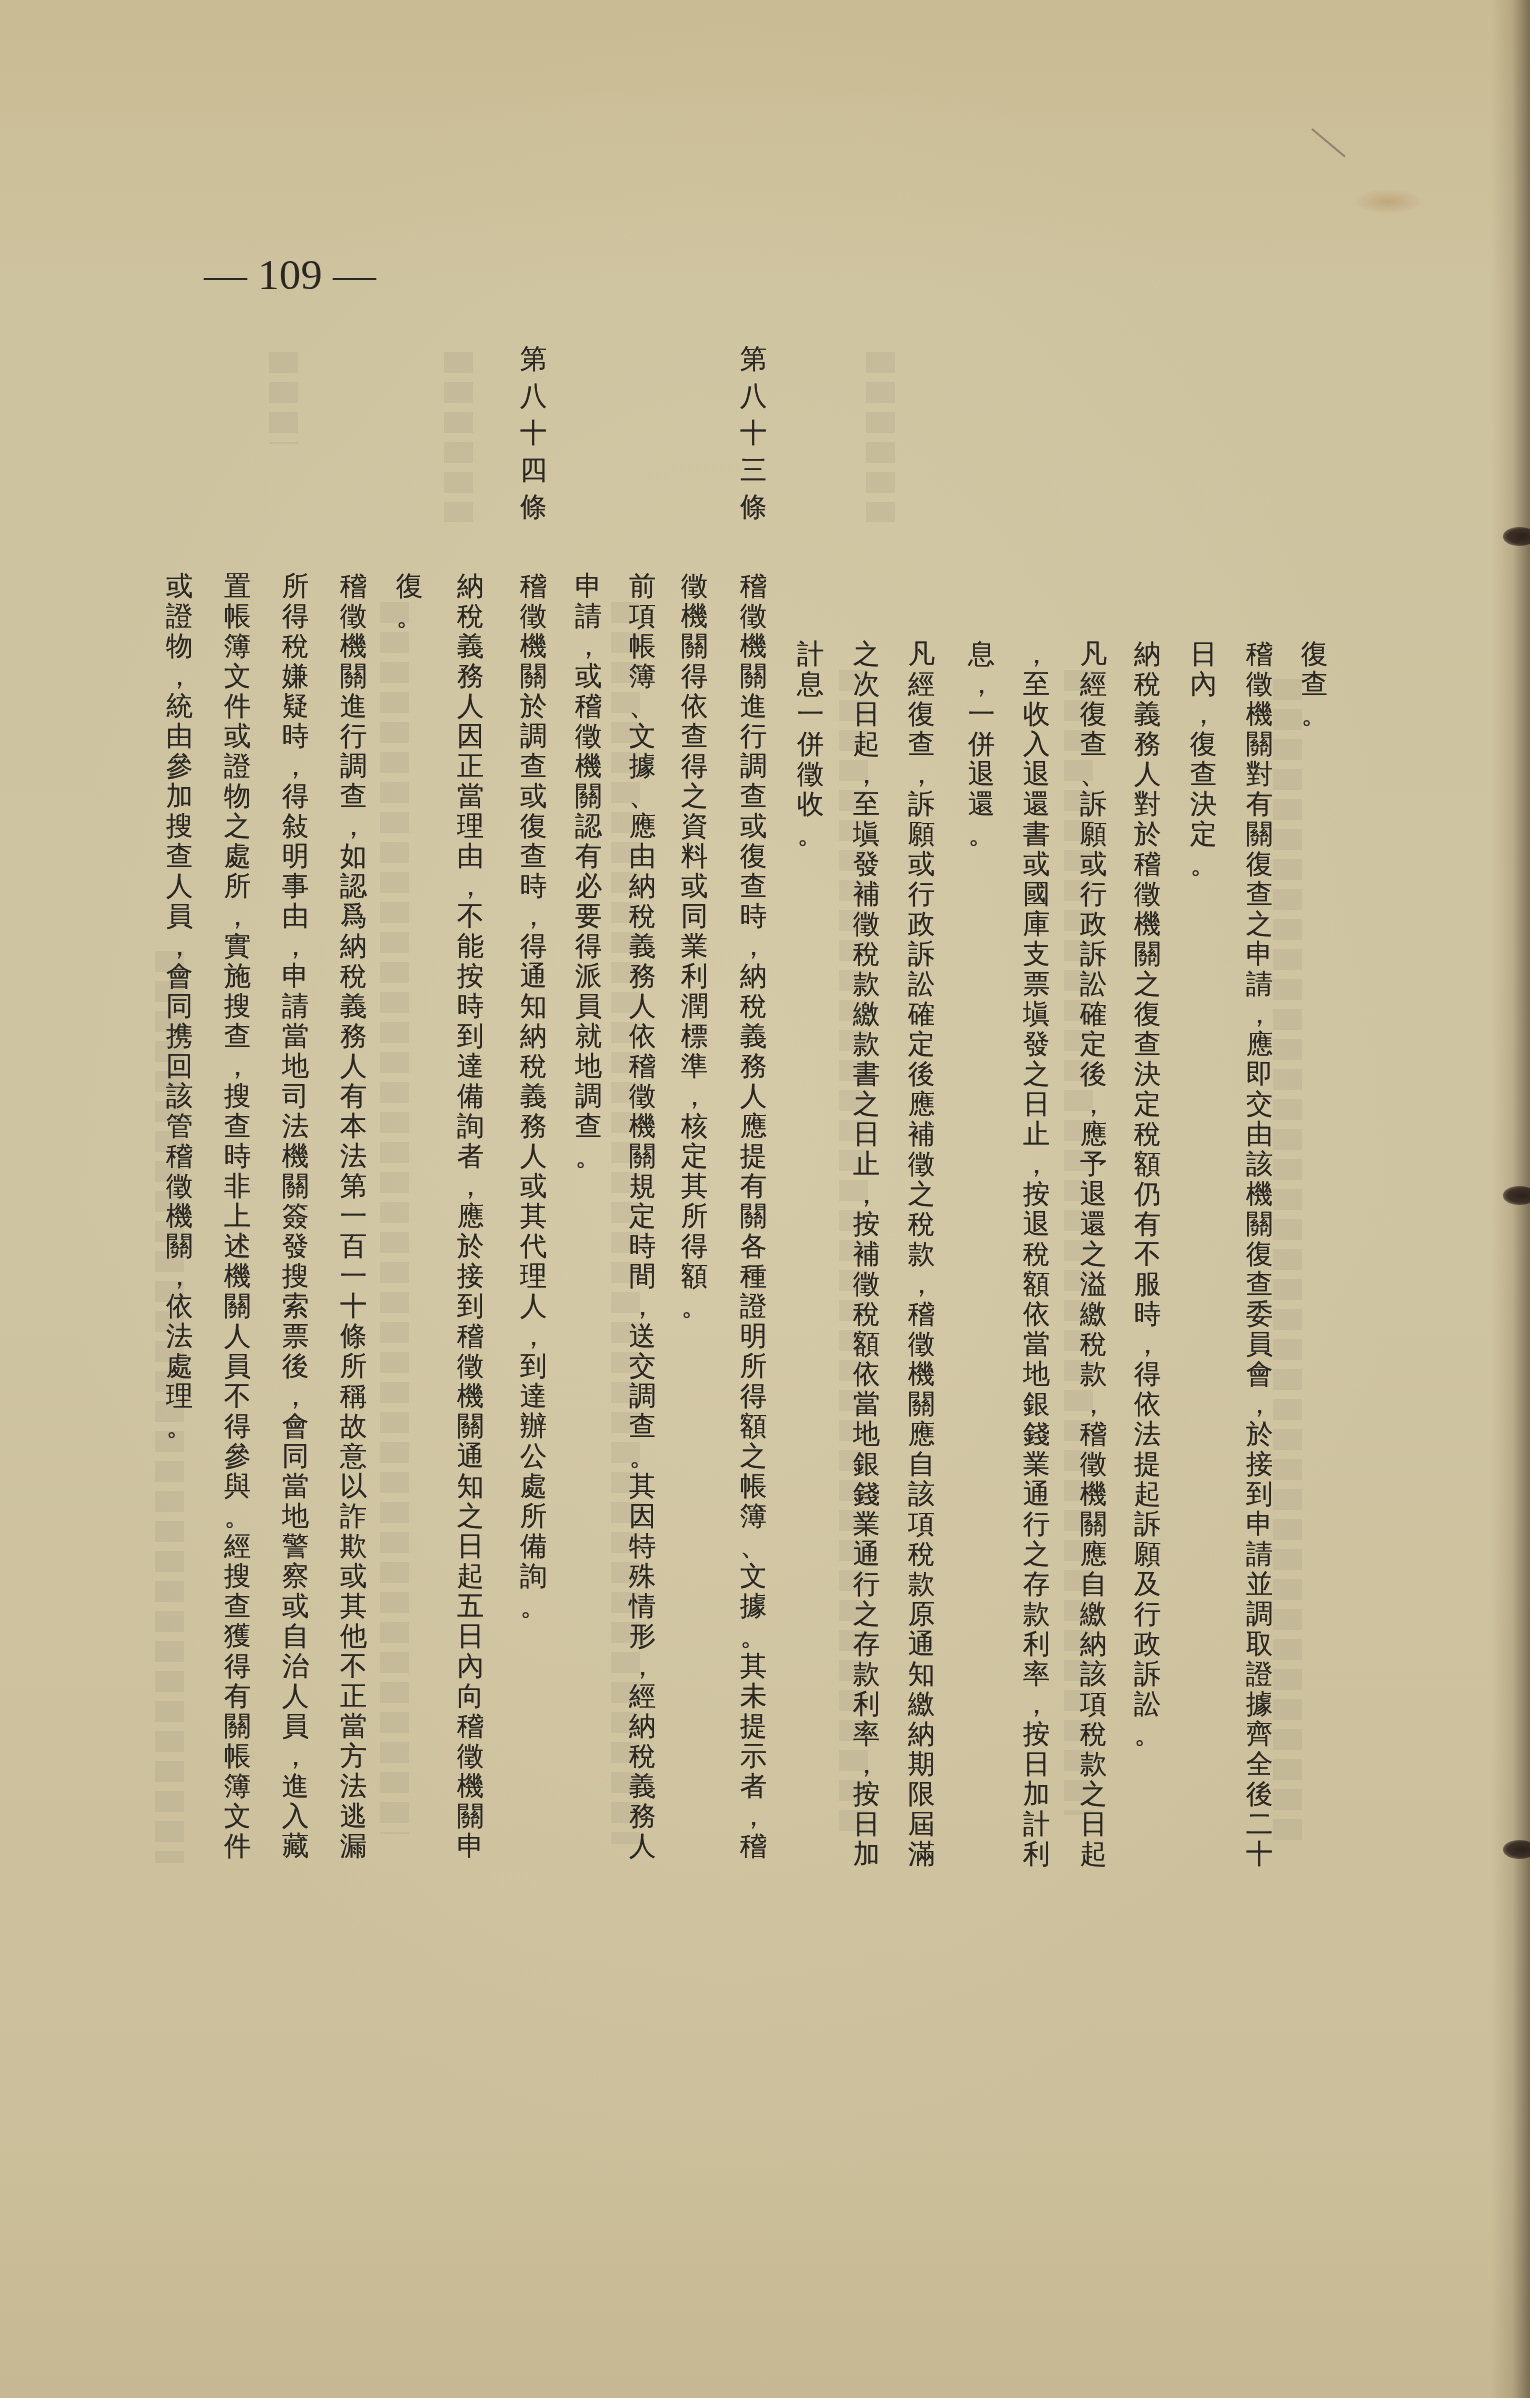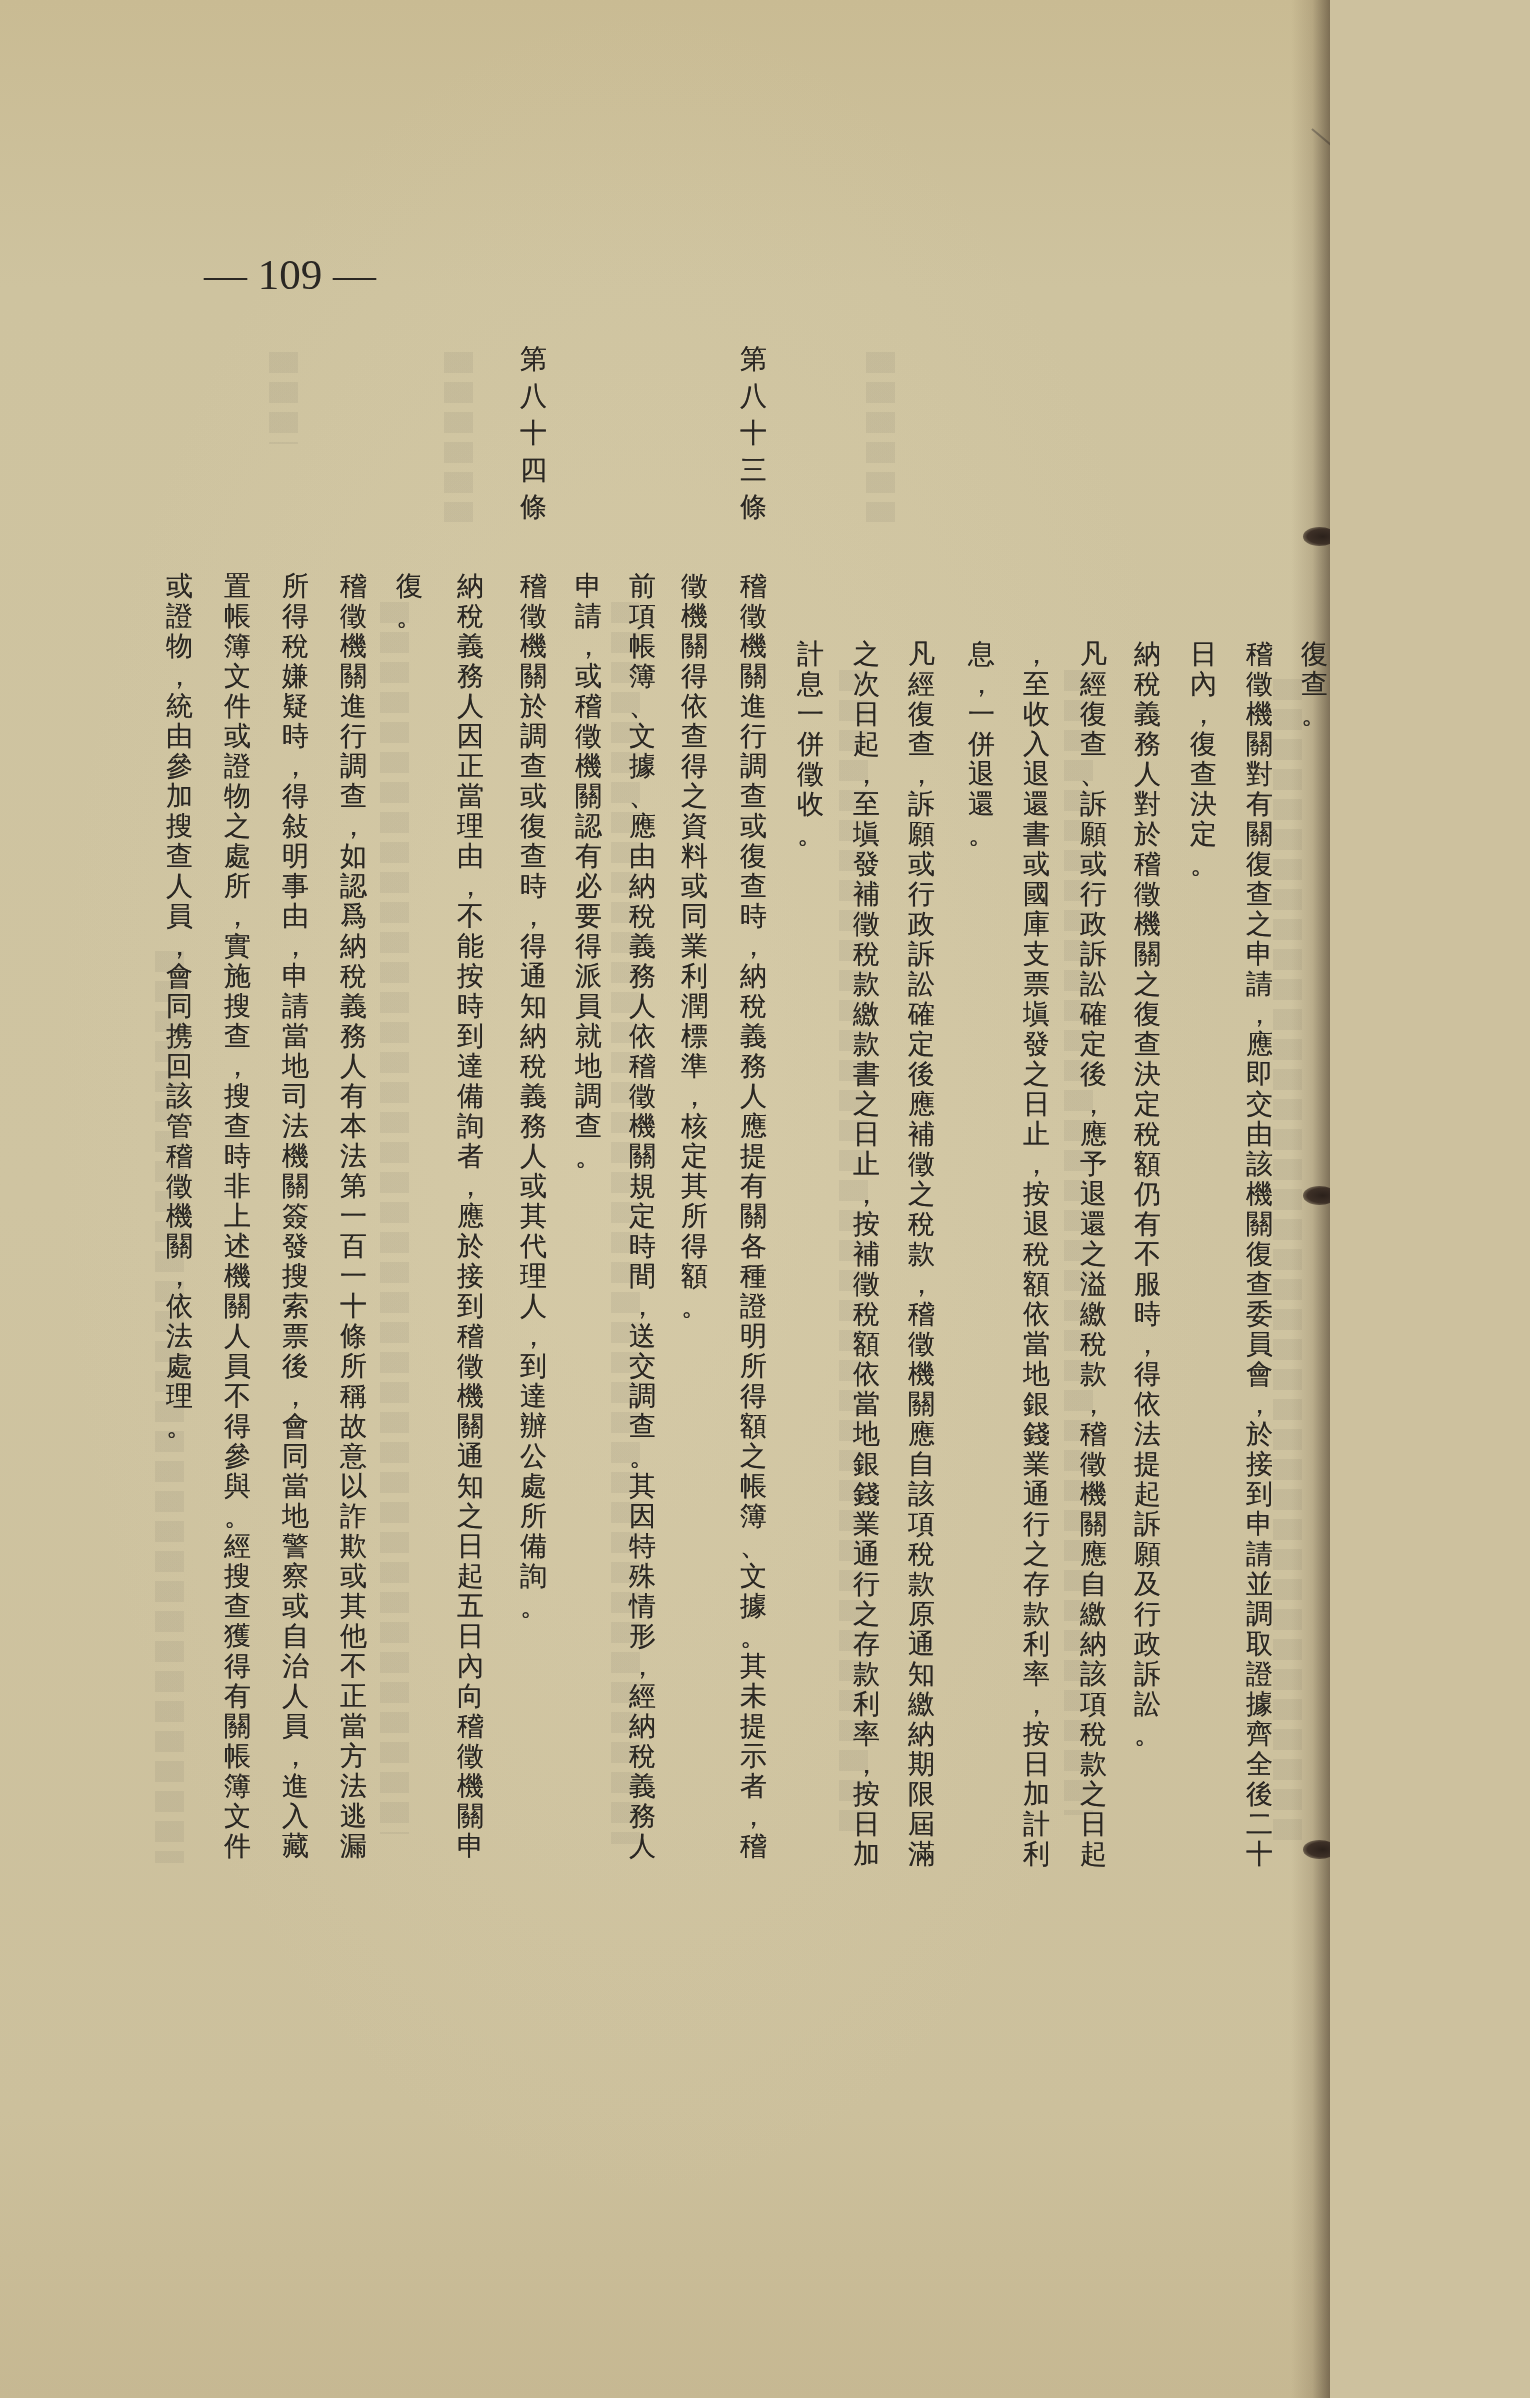--- a/index.html
+++ b/index.html
@@ -1,19 +1,19 @@
 <!DOCTYPE html>
 <html style="--paper: #cdc19e; --ink: #2a2723;"><head>
 <meta charset="utf-8">
 <style>
   :root { --paper: #cdc19e; --ink: #2a2723; }
   html, body { margin: 0; padding: 0; }
   body { width: 1530px; height: 2399px; overflow: hidden; background: var(--paper); }
   .page {
-    position: relative; width: 1330px; height: 2399px; overflow: hidden;
+    position: relative; width: 1530px; height: 2399px; overflow: hidden;
     background:
       radial-gradient(ellipse at 48% 46%, rgba(218,207,172,0.55) 0%, rgba(205,193,158,0) 60%),
       linear-gradient(180deg, #c9bb93 0%, #cec39f 12%, #cfc4a1 50%, #ccc09c 88%, #c6b892 100%);
   }
   .edge-shade {
     position: absolute; top: 0; right: 0; width: 39px; height: 2399px;
     background: linear-gradient(90deg, rgba(0,0,0,0) 0%, rgba(90,70,45,0.18) 55%, rgba(60,45,30,0.55) 100%);
   }
   .binding-hole {
     position: absolute; right: -5.8px; width: 33px; height: 19.4px; border-radius: 50%;

